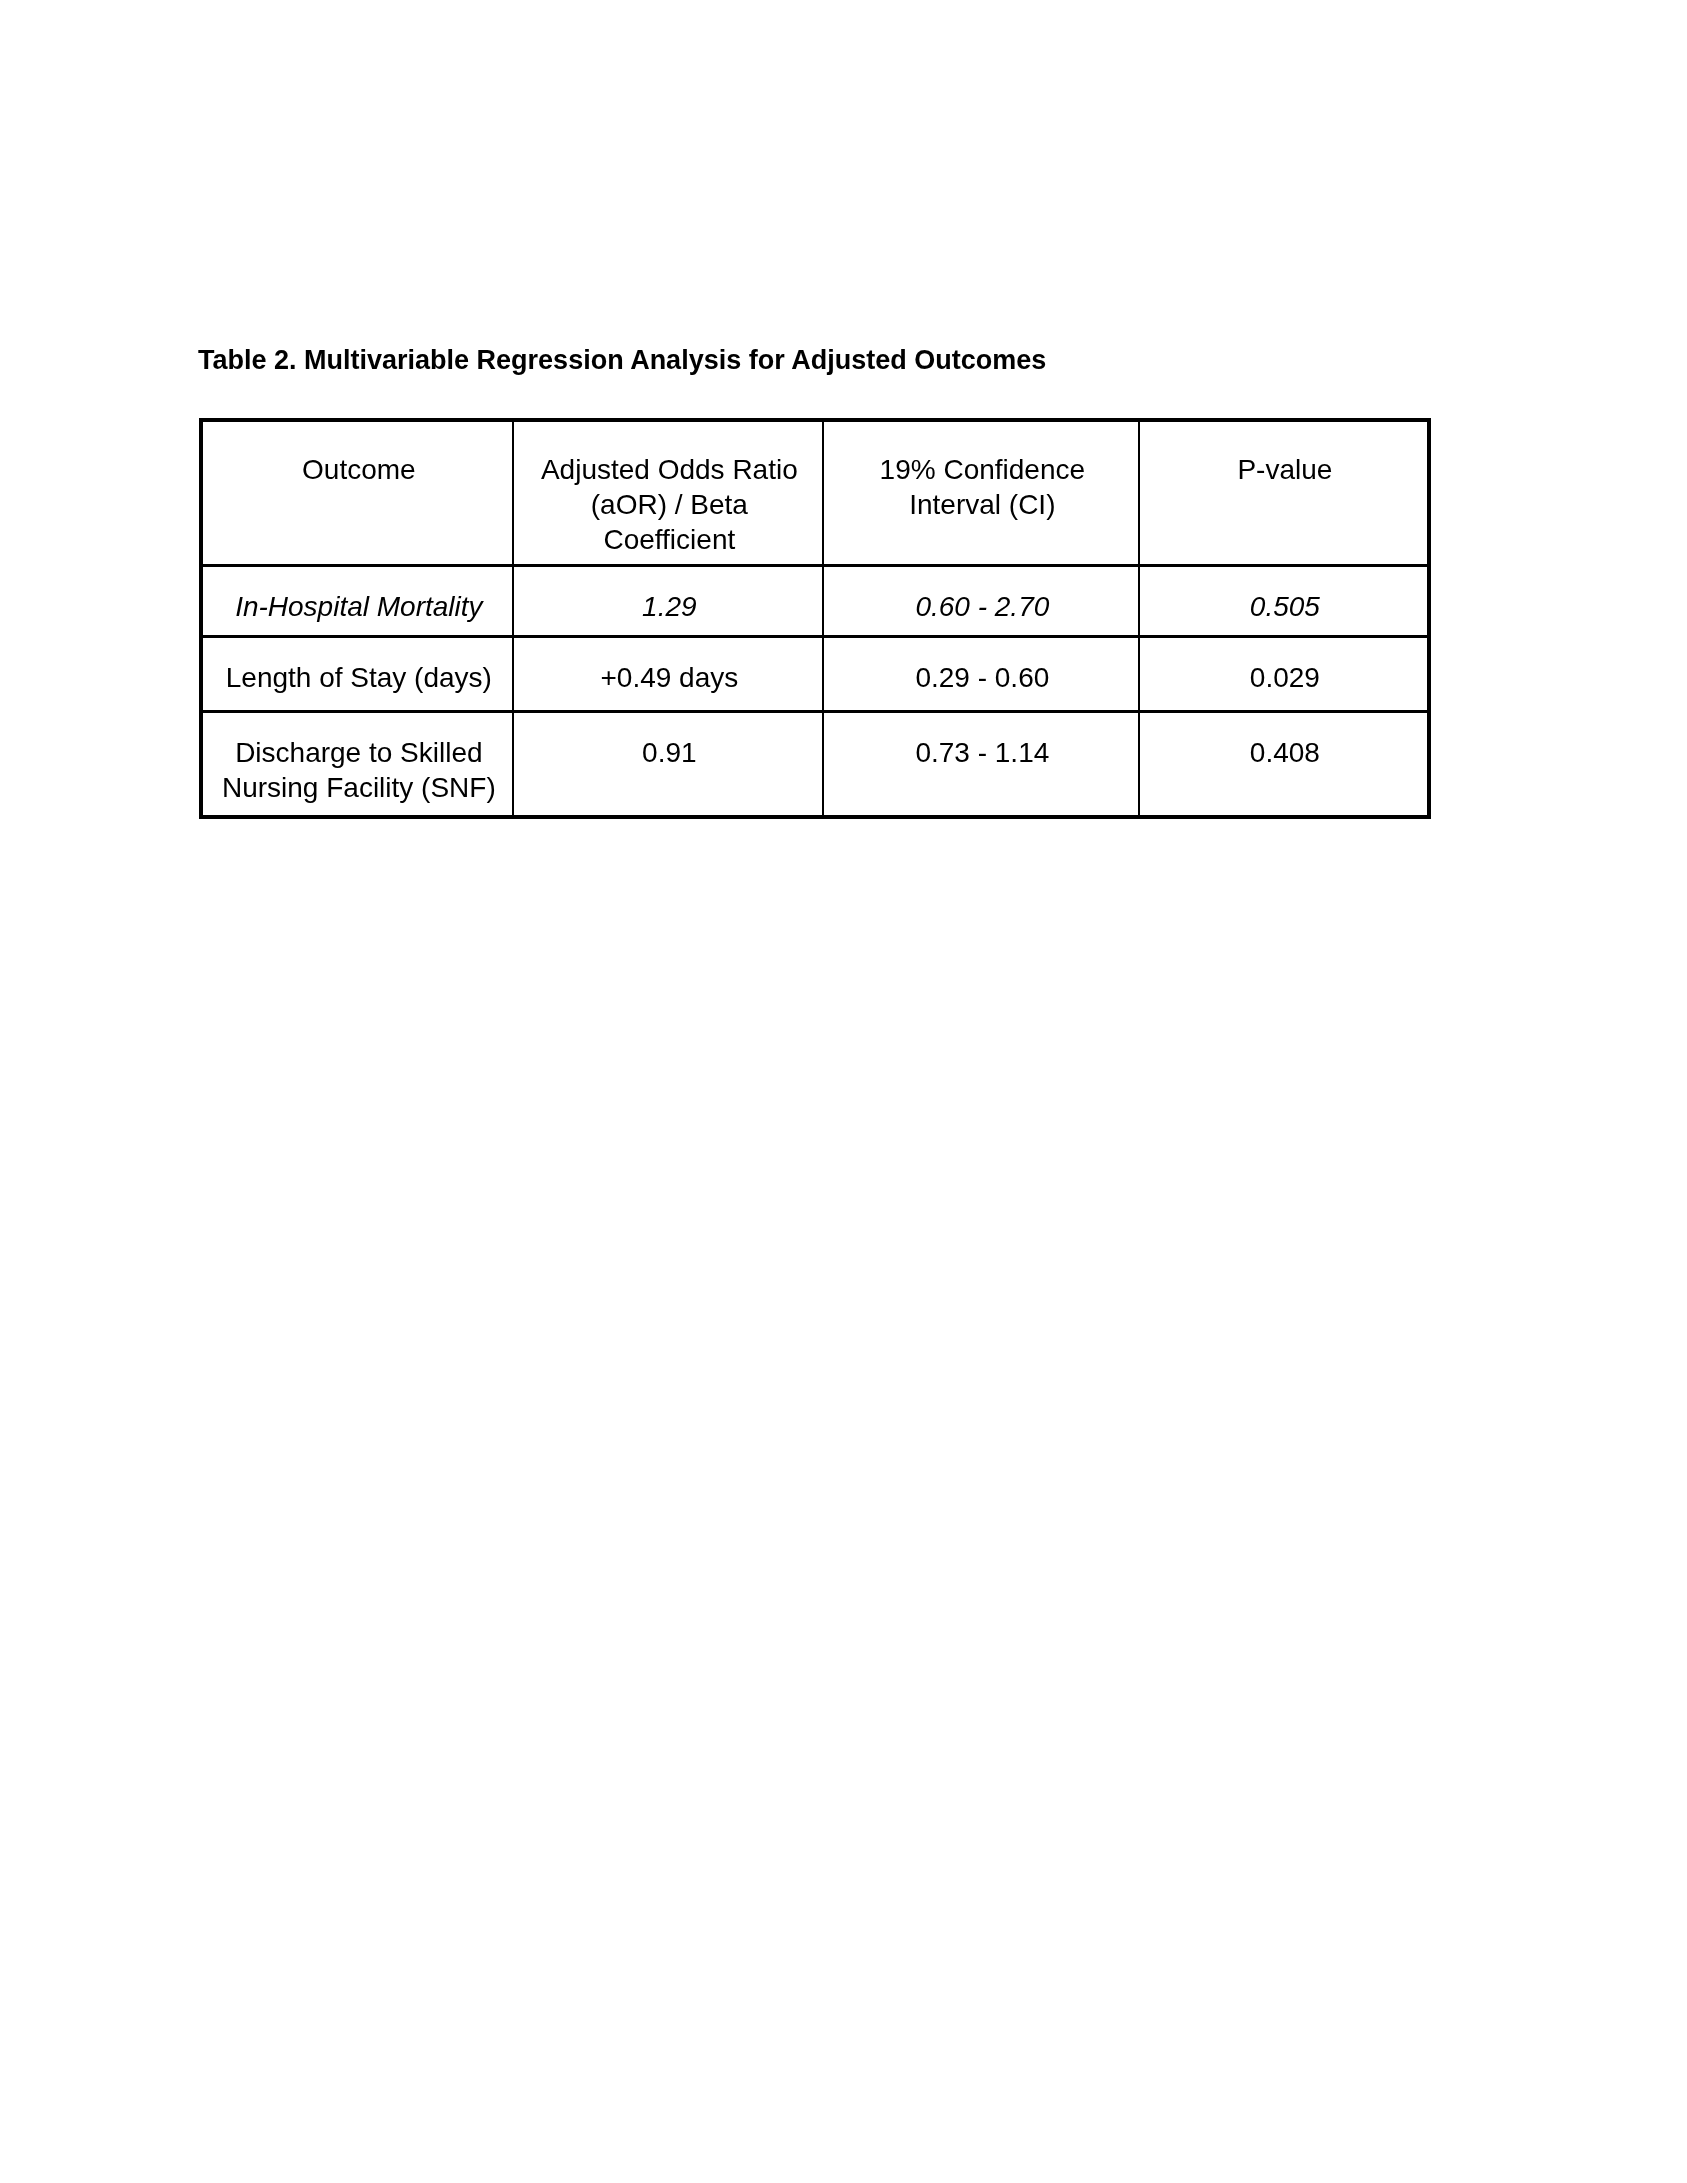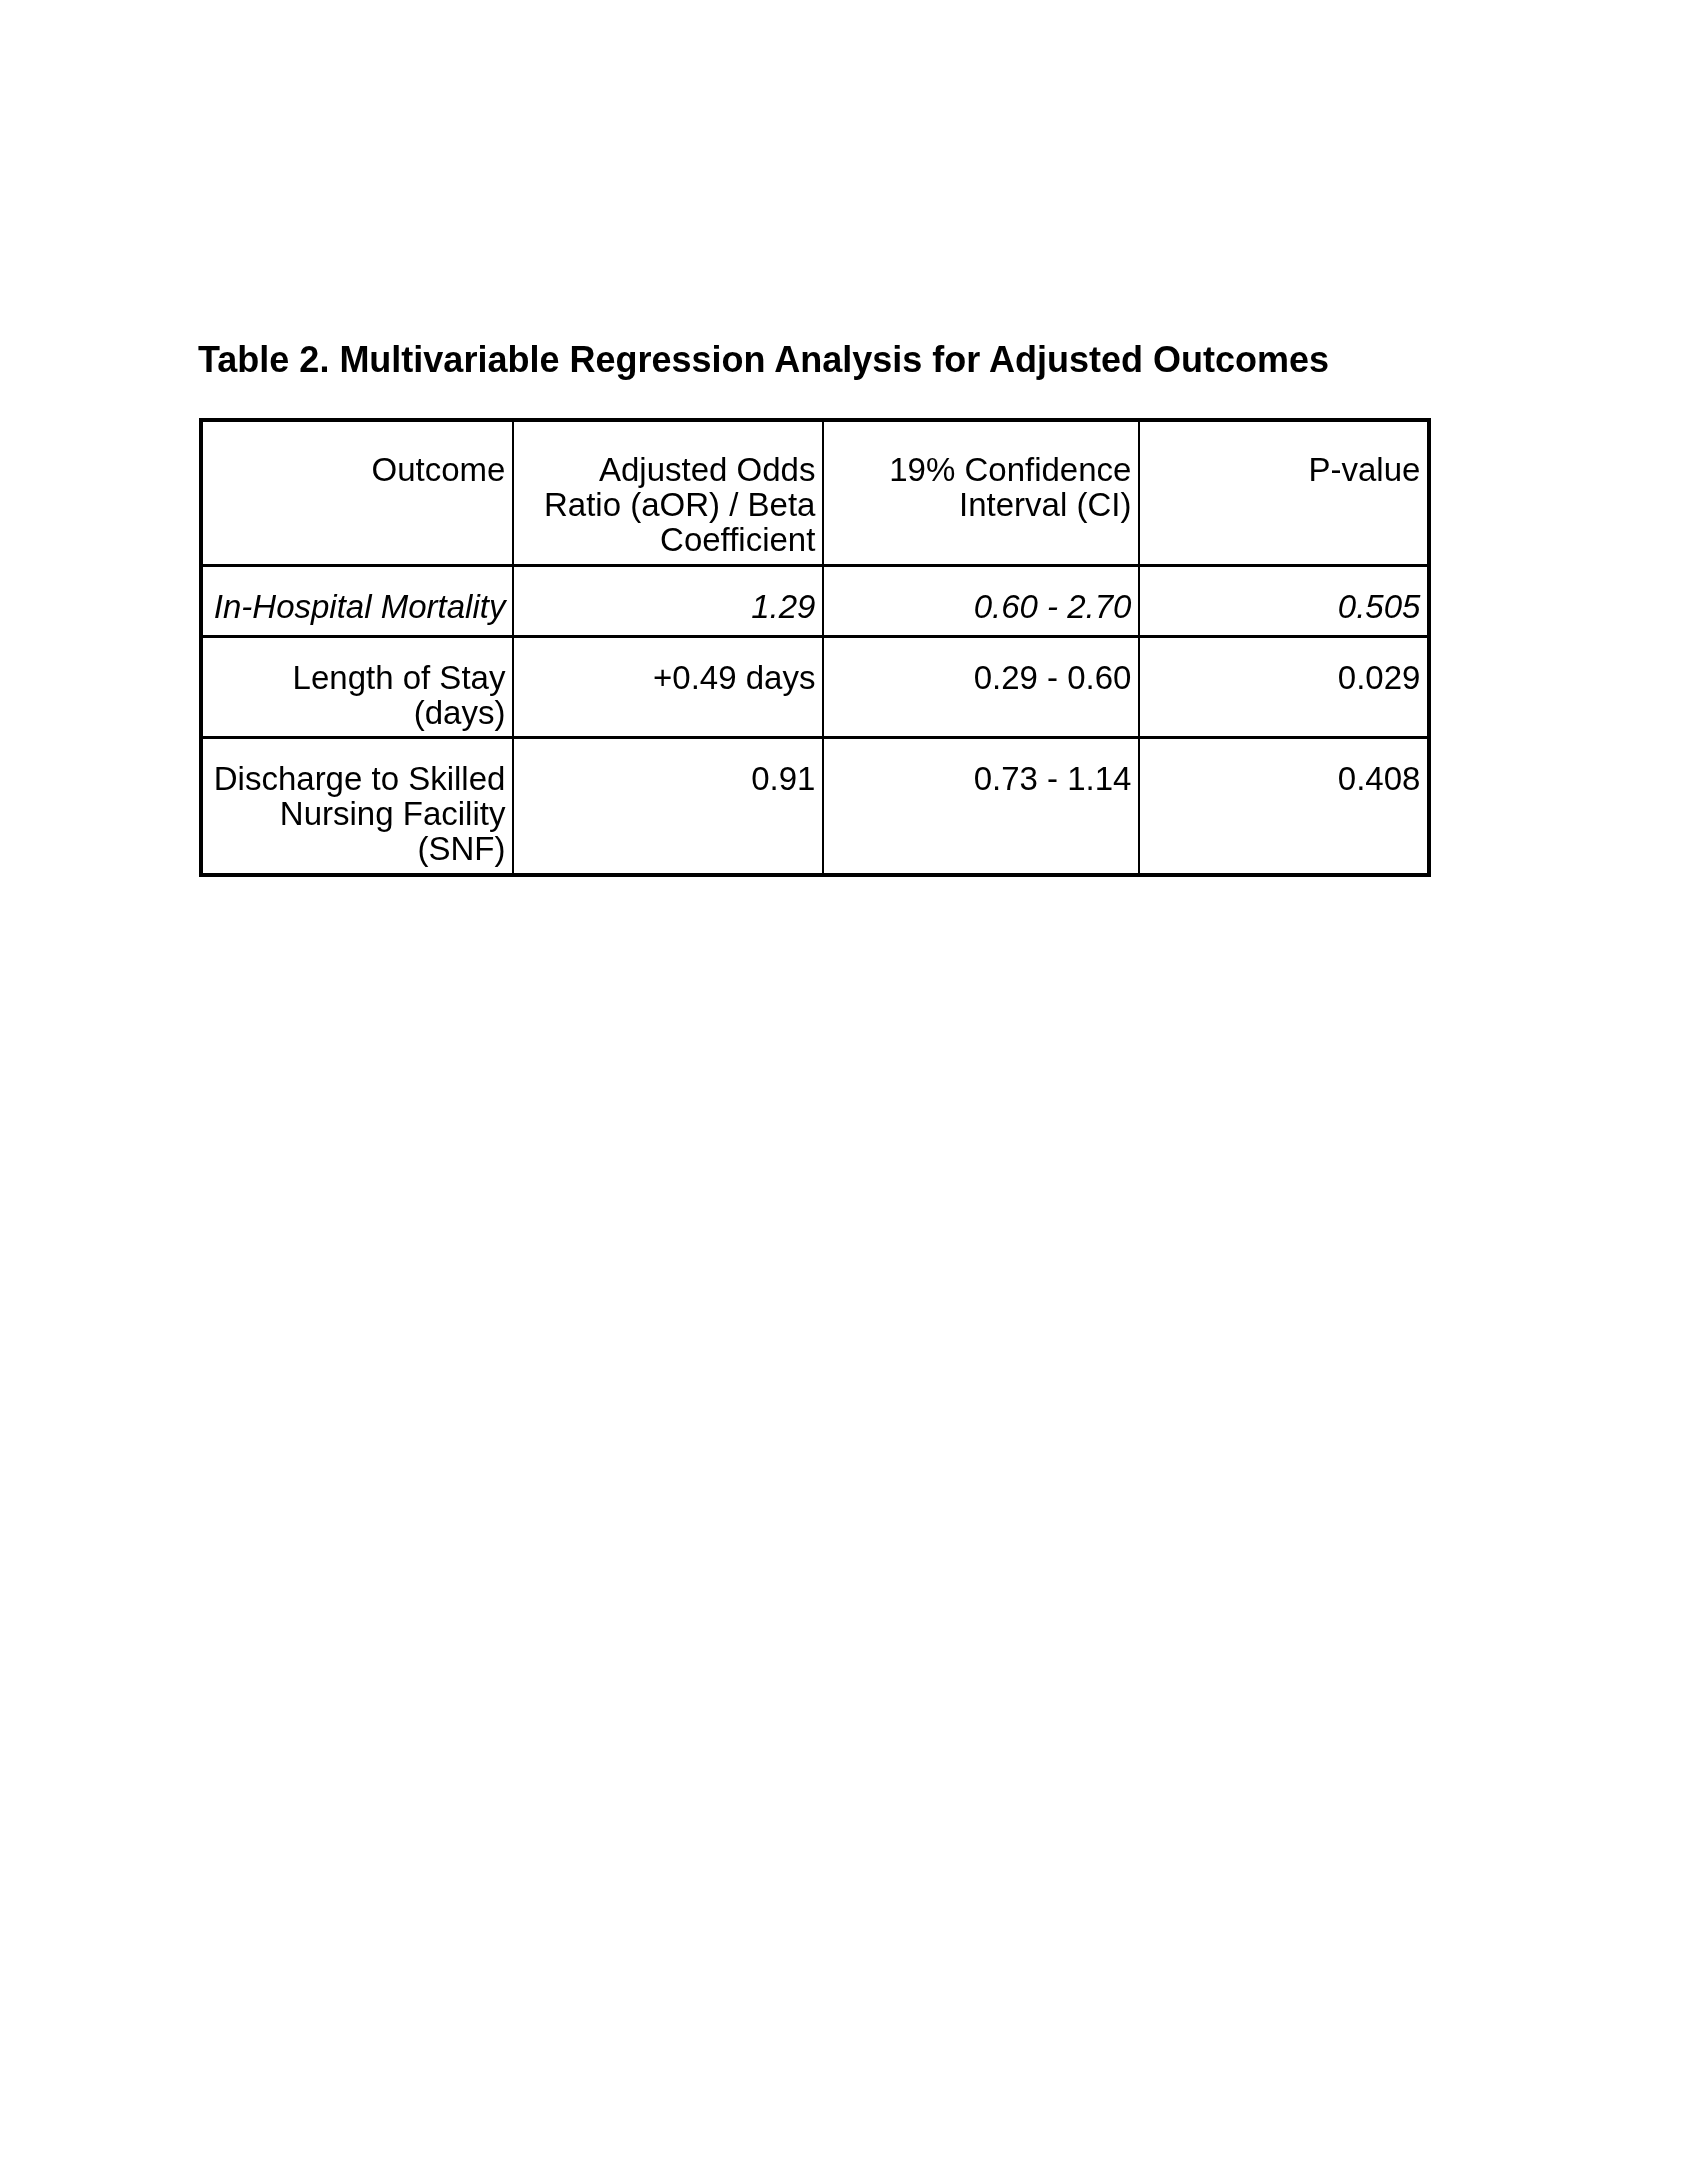--- a/index.html
+++ b/index.html
@@ -14,21 +14,21 @@
     background: #ffffff;
     font-family: "Liberation Sans", "DejaVu Sans", sans-serif;
     color: #000000;
     overflow: hidden;
   }
   .doc-title {
     position: absolute;
     left: 198px;
     top: 339px;
     margin: 0;
-    font-size: 36px;
+    font-size: 27px;
     line-height: 42px;
     font-weight: bold;
     white-space: nowrap;
     letter-spacing: 0;
     text-align: center;
   }
   table.data-table {
     position: absolute;
     left: 199px;
     top: 418px;
@@ -37,22 +37,22 @@
     table-layout: fixed;
     border: 4px solid #000000;
   }
   table.data-table td,
   table.data-table th {
     border-left: 2.6px solid #000000;
     border-right: 2.6px solid #000000;
     border-top: 3.3px solid #000000;
     border-bottom: 3.3px solid #000000;
     vertical-align: top;
-    text-align: right;
-    font-size: 33px;
+    text-align: center;
+    font-size: 28px;
     line-height: 35px;
     font-weight: normal;
     padding: 22px 6.6px 6.6px 9.3px;
     overflow: hidden;
   }
   table.data-table thead th {
     padding-top: 30px;
   }
   tr.header-row   { height: 144px; }
   tr.body-row-1   { height: 71px; font-style: italic; }

